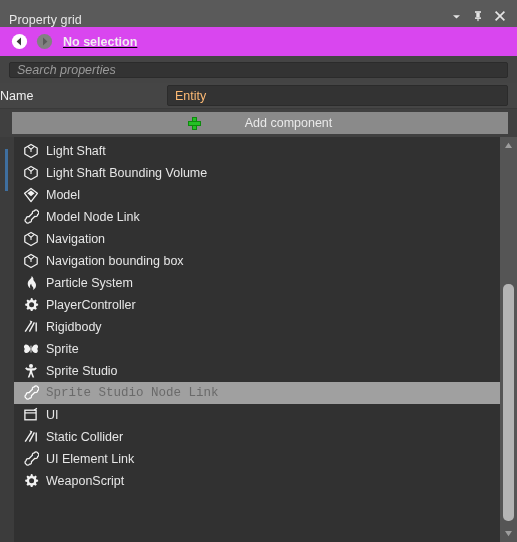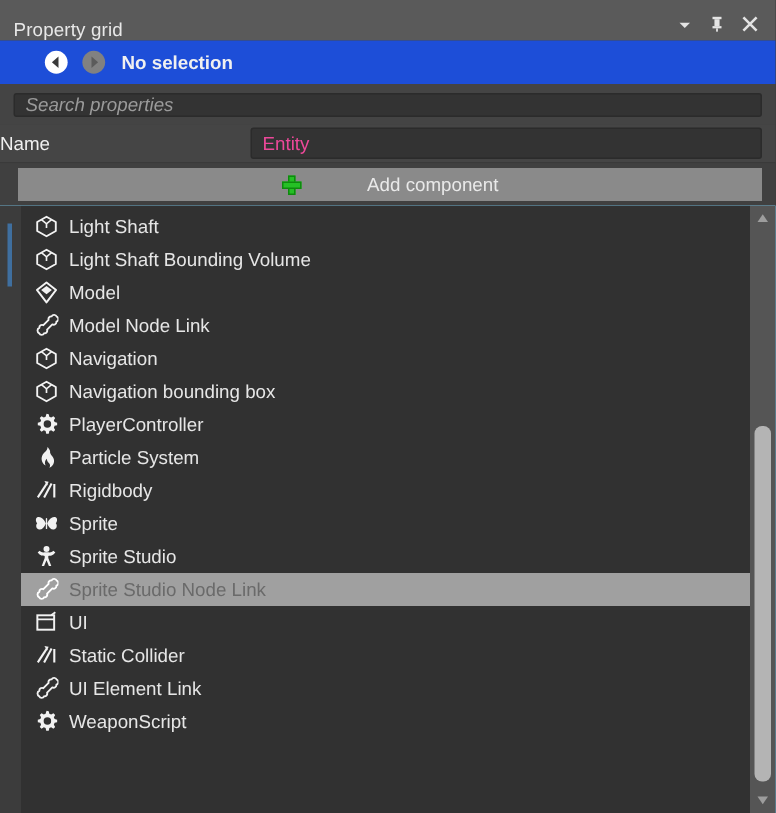--- a/index.html
+++ b/index.html
@@ -49,25 +49,26 @@
     justify-content: center;
     color: #e4e4e4;
     cursor: default;
   }
   .title-btn svg { display: block; }
 
   
   .navrow {
     height: 29px;
     min-height: 29px;
-    background: #1d4ed8;
-    display: flex;
-    align-items: center;
-    padding-left: 28px;
-    box-sizing: border-box;
+    background: #d946ef;
+    display: flex;
+    align-items: center;
+    padding-left: 10px;
+    box-sizing: border-box;
+    text-decoration: underline;
   }
   .navbtn {
     width: 18px;
     height: 18px;
     margin-right: 7px;
     display: flex;
     align-items: center;
     justify-content: center;
   }
   .navbtn svg { display: block; }
@@ -126,21 +127,21 @@
     margin-right: 9px;
     height: 21px;
     background: #333333;
     border: 1px solid #2b2b2b;
     border-radius: 2px;
     display: flex;
     align-items: center;
     padding: 0 7px;
     box-sizing: border-box;
     font-size: 12.5px;
-    color: #ec4899;
+    color: #fdba74;
   }
 
   
   .addwrap {
     height: 28px;
     min-height: 28px;
     background: #404040;
     padding: 3px 9px 3px 12px;
     box-sizing: border-box;
   }
@@ -173,21 +174,21 @@
     font-size: 12.5px;
     color: #e9e9e9;
     margin-left: 36px;
   }
 
   
   .listarea {
     flex: 1;
     display: flex;
     position: relative;
-    background: #7dd3fc;
+    background: #000000;
     margin: 0 0 0 0;
     overflow: hidden;
   }
   .gutter {
     width: 14px;
     min-width: 14px;
     background: #3c3c3c;
     position: relative;
   }
   .gutter-accent {
@@ -206,21 +207,21 @@
     overflow: hidden;
   }
   .row {
     height: 22px;
     display: flex;
     align-items: center;
     padding-left: 8px;
     box-sizing: border-box;
     cursor: default;
   }
-  .row.selected { background: #a0a0a0; }
+  .row.selected { background: #a0a0a0; font-family: Liberation Mono, monospace; }
   .row-icon {
     width: 17px;
     height: 17px;
     min-width: 17px;
     margin-right: 7px;
     display: flex;
     align-items: center;
     justify-content: center;
     color: #f2f2f2;
   }
@@ -390,33 +391,33 @@
               <path d="M8 1.5 L14.2 5 L14.2 11 L8 14.5 L1.8 11 L1.8 5 Z" fill="none" stroke="currentColor" stroke-width="1.25" stroke-linejoin="round"></path>
               <path d="M4.6 3.4 L8 6.2 L11.4 3.4" fill="none" stroke="currentColor" stroke-width="1.1"></path>
               <path d="M8 6.2 L8 9" fill="none" stroke="currentColor" stroke-width="1.1"></path>
             </svg>
           </span>
           <span class="row-label">Navigation bounding box</span>
         </div>
         <div class="row">
           <span class="row-icon">
             <svg width="16" height="16" viewBox="0 0 16 16">
+              <path d="M8.6 1 C8.9 3.6 6.2 4.4 5.2 6.6 C4.1 9 5.1 12.1 7.4 13.3 C6.5 11.5 7 9.8 8.3 8.8 C8.2 10.6 9.3 11.1 10 12.2 C10.6 13.1 10.4 14.2 9.8 14.9 C12.1 14.2 13.5 11.7 12.9 9.2 C12.3 6.7 10 6 10.4 3.6 C9.9 2.5 9.4 1.6 8.6 1 Z" fill="currentColor"></path>
+            </svg>
+          </span>
+          <span class="row-label">Particle System</span>
+        </div>
+        <div class="row">
+          <span class="row-icon">
+            <svg width="16" height="16" viewBox="0 0 16 16">
               <path d="M8 0.9 L9.5 1.2 L9.9 2.9 L11.1 3.4 L12.6 2.5 L13.8 3.7 L12.9 5.2 L13.4 6.4 L15.1 6.8 L15.1 8.5 L13.4 8.9 L12.9 10.1 L13.8 11.6 L12.6 12.8 L11.1 11.9 L9.9 12.4 L9.5 14.1 L7.8 14.1 L7.4 12.4 L6.2 11.9 L4.7 12.8 L3.5 11.6 L4.4 10.1 L3.9 8.9 L2.2 8.5 L2.2 6.8 L3.9 6.4 L4.4 5.2 L3.5 3.7 L4.7 2.5 L6.2 3.4 L7.4 2.9 Z" fill="currentColor"></path>
               <circle cx="8.6" cy="7.65" r="2.5" fill="#313131"></circle>
             </svg>
           </span>
           <span class="row-label">PlayerController</span>
-        </div>
-        <div class="row">
-          <span class="row-icon">
-            <svg width="16" height="16" viewBox="0 0 16 16">
-              <path d="M8.6 1 C8.9 3.6 6.2 4.4 5.2 6.6 C4.1 9 5.1 12.1 7.4 13.3 C6.5 11.5 7 9.8 8.3 8.8 C8.2 10.6 9.3 11.1 10 12.2 C10.6 13.1 10.4 14.2 9.8 14.9 C12.1 14.2 13.5 11.7 12.9 9.2 C12.3 6.7 10 6 10.4 3.6 C9.9 2.5 9.4 1.6 8.6 1 Z" fill="currentColor"></path>
-            </svg>
-          </span>
-          <span class="row-label">Particle System</span>
         </div>
         <div class="row">
           <span class="row-icon">
             <svg width="16" height="16" viewBox="0 0 16 16">
               <g stroke="currentColor" stroke-width="1.4" fill="none">
                 <path d="M2.2 12.6 L8.2 3.4"></path>
                 <path d="M6.4 12.6 L11.4 3.4"></path>
                 <path d="M13.2 3.6 L13.2 12.6"></path>
               </g>
               <path d="M6.6 1.6 L9.4 2.2 L8.4 4.7 Z" fill="currentColor"></path>

